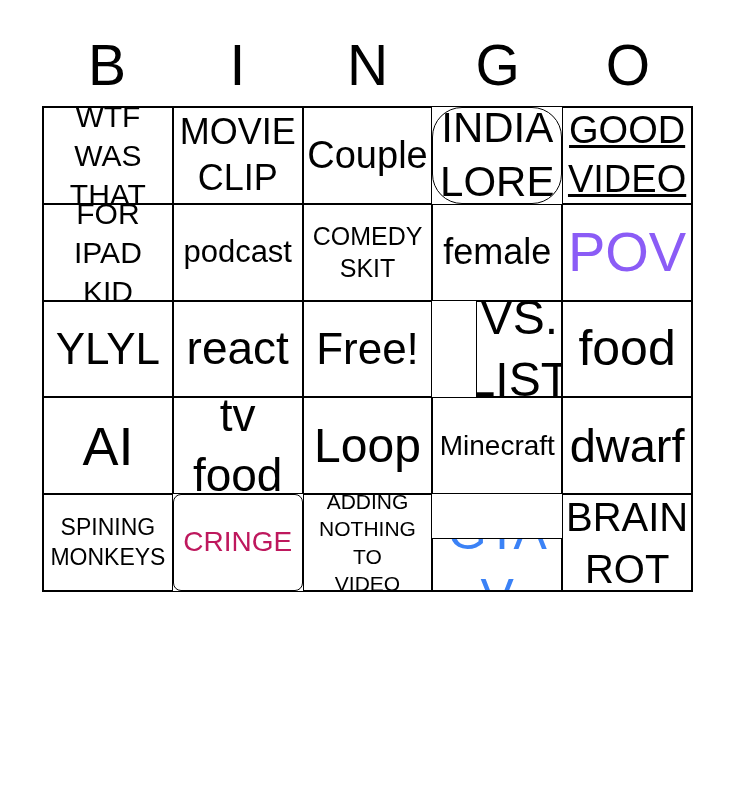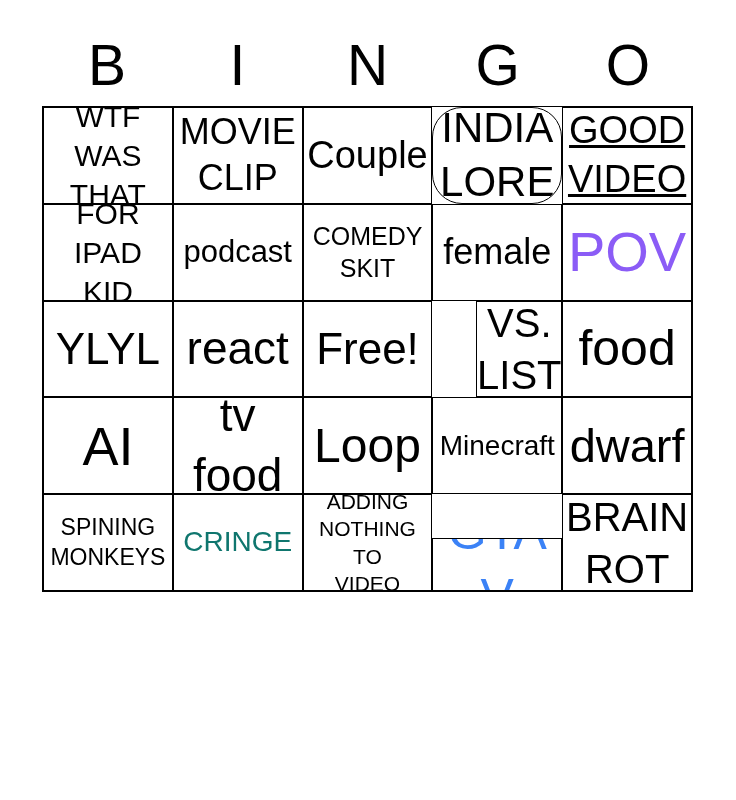--- a/index.html
+++ b/index.html
@@ -79,32 +79,32 @@
 IPAD
 KID</div>
   <div class="cell" style="font-size: 31px; color: rgb(0, 0, 0);">podcast</div>
   <div class="cell" style="font-size: 25px; color: rgb(0, 0, 0);">COMEDY
 SKIT</div>
   <div class="cell" style="font-size: 36px; color: rgb(0, 0, 0);">female</div>
   <div class="cell" style="font-size: 56px; color: #8b5cf6;">POV</div>
   <div class="cell" style="font-size: 44px; color: rgb(0, 0, 0);">YLYL</div>
   <div class="cell" style="font-size: 46px; color: rgb(0, 0, 0);">react</div>
   <div class="cell" style="font-size: 44px; color: rgb(0, 0, 0);">Free!</div>
-  <div class="cell" style="font-size: 40px; color: rgb(0, 0, 0); margin-left: 44px;">VS.
+  <div class="cell" style="font-size: 48px; color: rgb(0, 0, 0); margin-left: 44px;">VS.
 LIST</div>
   <div class="cell" style="font-size: 50px; color: rgb(0, 0, 0);">food</div>
   <div class="cell" style="font-size: 54px; color: rgb(0, 0, 0);">AI</div>
   <div class="cell" style="font-size: 46px; color: rgb(0, 0, 0);">tv
 food</div>
   <div class="cell" style="font-size: 48px; color: rgb(0, 0, 0);">Loop</div>
   <div class="cell" style="font-size: 28px; color: rgb(0, 0, 0);">Minecraft</div>
   <div class="cell" style="font-size: 47px; color: rgb(0, 0, 0);">dwarf</div>
   <div class="cell" style="font-size: 23px; color: rgb(0, 0, 0);">SPINING
 MONKEYS</div>
-  <div class="cell" style="font-size: 28px; color: #0f766e;">CRINGE</div>
+  <div class="cell" style="font-size: 28px; color: #be185d; border-radius: 8px;">CRINGE</div>
   <div class="cell" style="font-size: 21px; color: rgb(0, 0, 0);">ADDING
 NOTHING
 TO
 VIDEO</div>
   <div class="cell" style="font-size: 50px; color: #3b82f6; margin-top: 44px;">GTA
 V</div>
   <div class="cell" style="font-size: 40px; color: rgb(0, 0, 0);">BRAIN
 ROT</div>
 </div>
 

